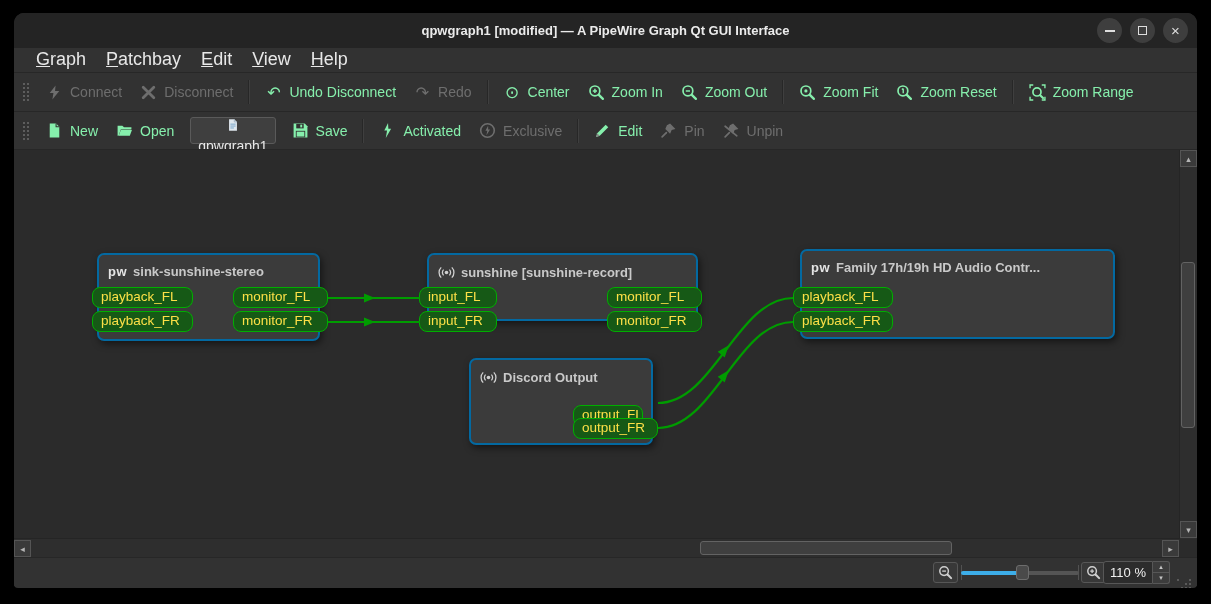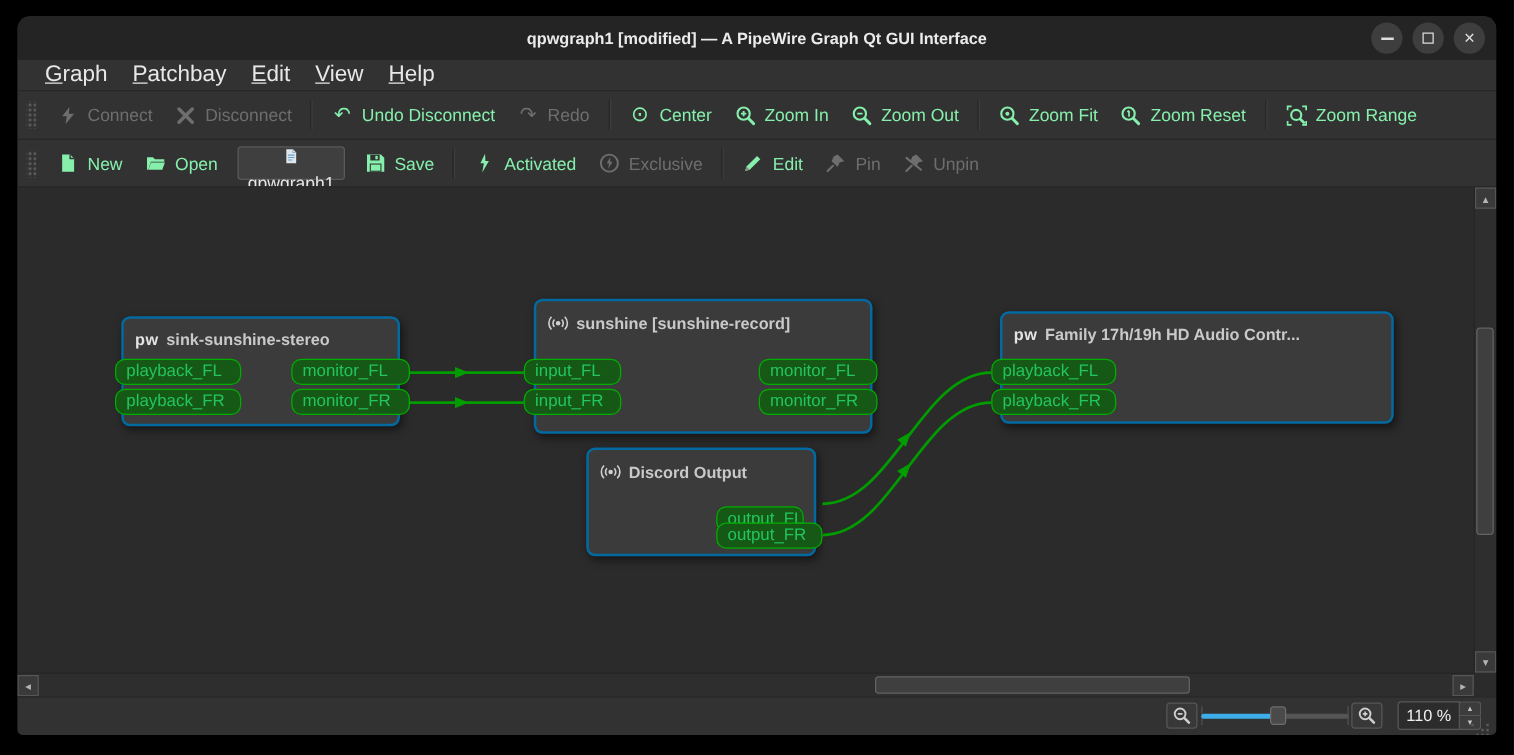--- a/index.html
+++ b/index.html
@@ -48,21 +48,21 @@
     padding:0 7px; color:#e8e8e8; font-size:14px;flex-direction:column; }
   .chevron::before { content:"\25BE"; color:#bdbdbd; font-size:12px; }
   
   .canvas { position:relative; height:408px; background:#2b2b2b; border-top:1px solid #272727; }
   .node { position:absolute; background:#3b3b3b; border:2px solid #0369a1; border-radius:7px;
     box-shadow:2px 3px 7px rgba(0,0,0,0.5); }
   .node-header { display:flex; align-items:center; gap:6px; padding:9px 10px 4px 9px;
     color:#c9c9c9; font-weight:bold; font-size:13px; white-space:nowrap; overflow:hidden; }
   .pw-glyph { font-size:13px; font-weight:bold; color:#e4e4e4; letter-spacing:0.5px; }
   .port { position:absolute; height:21px; line-height:18px; border:1.5px solid #00ae00;
-    background:#165916; color:#22c55e; font-size:13.5px; border-radius:8px;
+    background:#165916; color:#fde047; font-size:13.5px; border-radius:8px;
     padding:0 8px; white-space:nowrap; z-index:2; }
   .connections { position:absolute; left:0; top:0; z-index:3; pointer-events:none; }
   .connections path { stroke:#009c00; stroke-width:2.2; fill:none; pointer-events:stroke; }
   .connections polygon { fill:#009c00; }
   
   .vscroll { position:absolute; right:0; top:0; width:18px; height:389px;
     background:#2e2e2e; border-left:1px solid #252525; }
   .hscroll { position:absolute; left:0; bottom:0; height:19px; width:1165px;
     background:#2e2e2e; border-top:1px solid #252525; }
   .sb-btn { position:absolute; background:#3a3a3a; border:1px solid #555;
@@ -74,21 +74,21 @@
     border:1px solid #575757; border-radius:3px; display:flex; align-items:center; justify-content:center; color:#cfcfcf; }
   .slider { position:absolute; left:947px; top:0; width:118px; height:29px; }
   .slider .tick { position:absolute; top:7px; width:1px; height:15px; background:#525252; }
   .slider .groove-left { position:absolute; left:0; top:13px; height:4px; background:#3daee9; border-radius:2px; }
   .slider .groove-right { position:absolute; top:13px; height:4px; background:#555; border-radius:2px; }
   .slider .handle { position:absolute; top:7px; width:13px; height:15px;
     background:#4a4a4a; border:1px solid #6d6d6d; border-radius:3px; }
   .spinbox { position:absolute; left:1089px; top:3px; height:23px; display:flex; }
   .spin-value { width:50px; height:23px; background:#2c2c2c; border:1px solid #575757;
     border-radius:3px 0 0 3px; color:#f0f0f0; font-size:13px; display:flex;
-    align-items:center; justify-content:center;margin-left:15px; }
+    align-items:center; justify-content:center; }
   .spin-btns { display:flex; flex-direction:column; width:17px; }
   .spin-btn { flex:1; background:#3c3c3c; border:1px solid #575757; border-left:none;
     color:#c4c4c4; font-size:7px; display:flex; align-items:center; justify-content:center; }
   .spin-btn:first-child { border-radius:0 3px 0 0; }
   .spin-btn:last-child { border-radius:0 0 3px 0; border-top:none; }
   .resize-grip { position:absolute; right:18px; bottom:5px; width:2px; height:2px;
     background:#5a5a5a;
     box-shadow: 12px 0 #5a5a5a, 8px 4px #5a5a5a, 12px 4px #5a5a5a,
       4px 8px #5a5a5a, 8px 8px #5a5a5a, 12px 8px #5a5a5a,
       0 12px #5a5a5a, 4px 12px #5a5a5a, 8px 12px #5a5a5a, 12px 12px #5a5a5a; }
@@ -288,21 +288,21 @@
       <div class="node-header">
         <span class="pw-glyph">pw</span>
         <span>sink-sunshine-stereo</span>
       </div>
     </div>
     <div class="port" style="left:78px; top:137px; width:101px;">playback_FL</div>
     <div class="port" style="left:78px; top:161px; width:101px;">playback_FR</div>
     <div class="port" style="left:219px; top:137px; width:95px;">monitor_FL</div>
     <div class="port" style="left:219px; top:161px; width:95px;">monitor_FR</div>
 
-    <div class="node" style="left:413px; top:89px; width:271px; height:108px;">
+    <div class="node" style="left:413px; top:103px; width:271px; height:68px;">
       <div class="node-header">
         <svg class="ti" viewBox="0 0 17 17">
             <circle cx="8.5" cy="8.5" r="1.8" fill="#d0d0d0"></circle>
             <path d="M5.6 5.6 A4.1 4.1 0 0 0 5.6 11.4 M3.2 3.4 A7.2 7.2 0 0 0 3.2 13.6 M11.4 5.6 A4.1 4.1 0 0 1 11.4 11.4 M13.8 3.4 A7.2 7.2 0 0 1 13.8 13.6" fill="none" stroke="#d0d0d0" stroke-width="1.3"></path>
           </svg>
         <span>sunshine [sunshine-record]</span>
       </div>
     </div>
     <div class="port" style="left:405px; top:137px; width:78px;">input_FL</div>
     <div class="port" style="left:405px; top:161px; width:78px;">input_FR</div>

